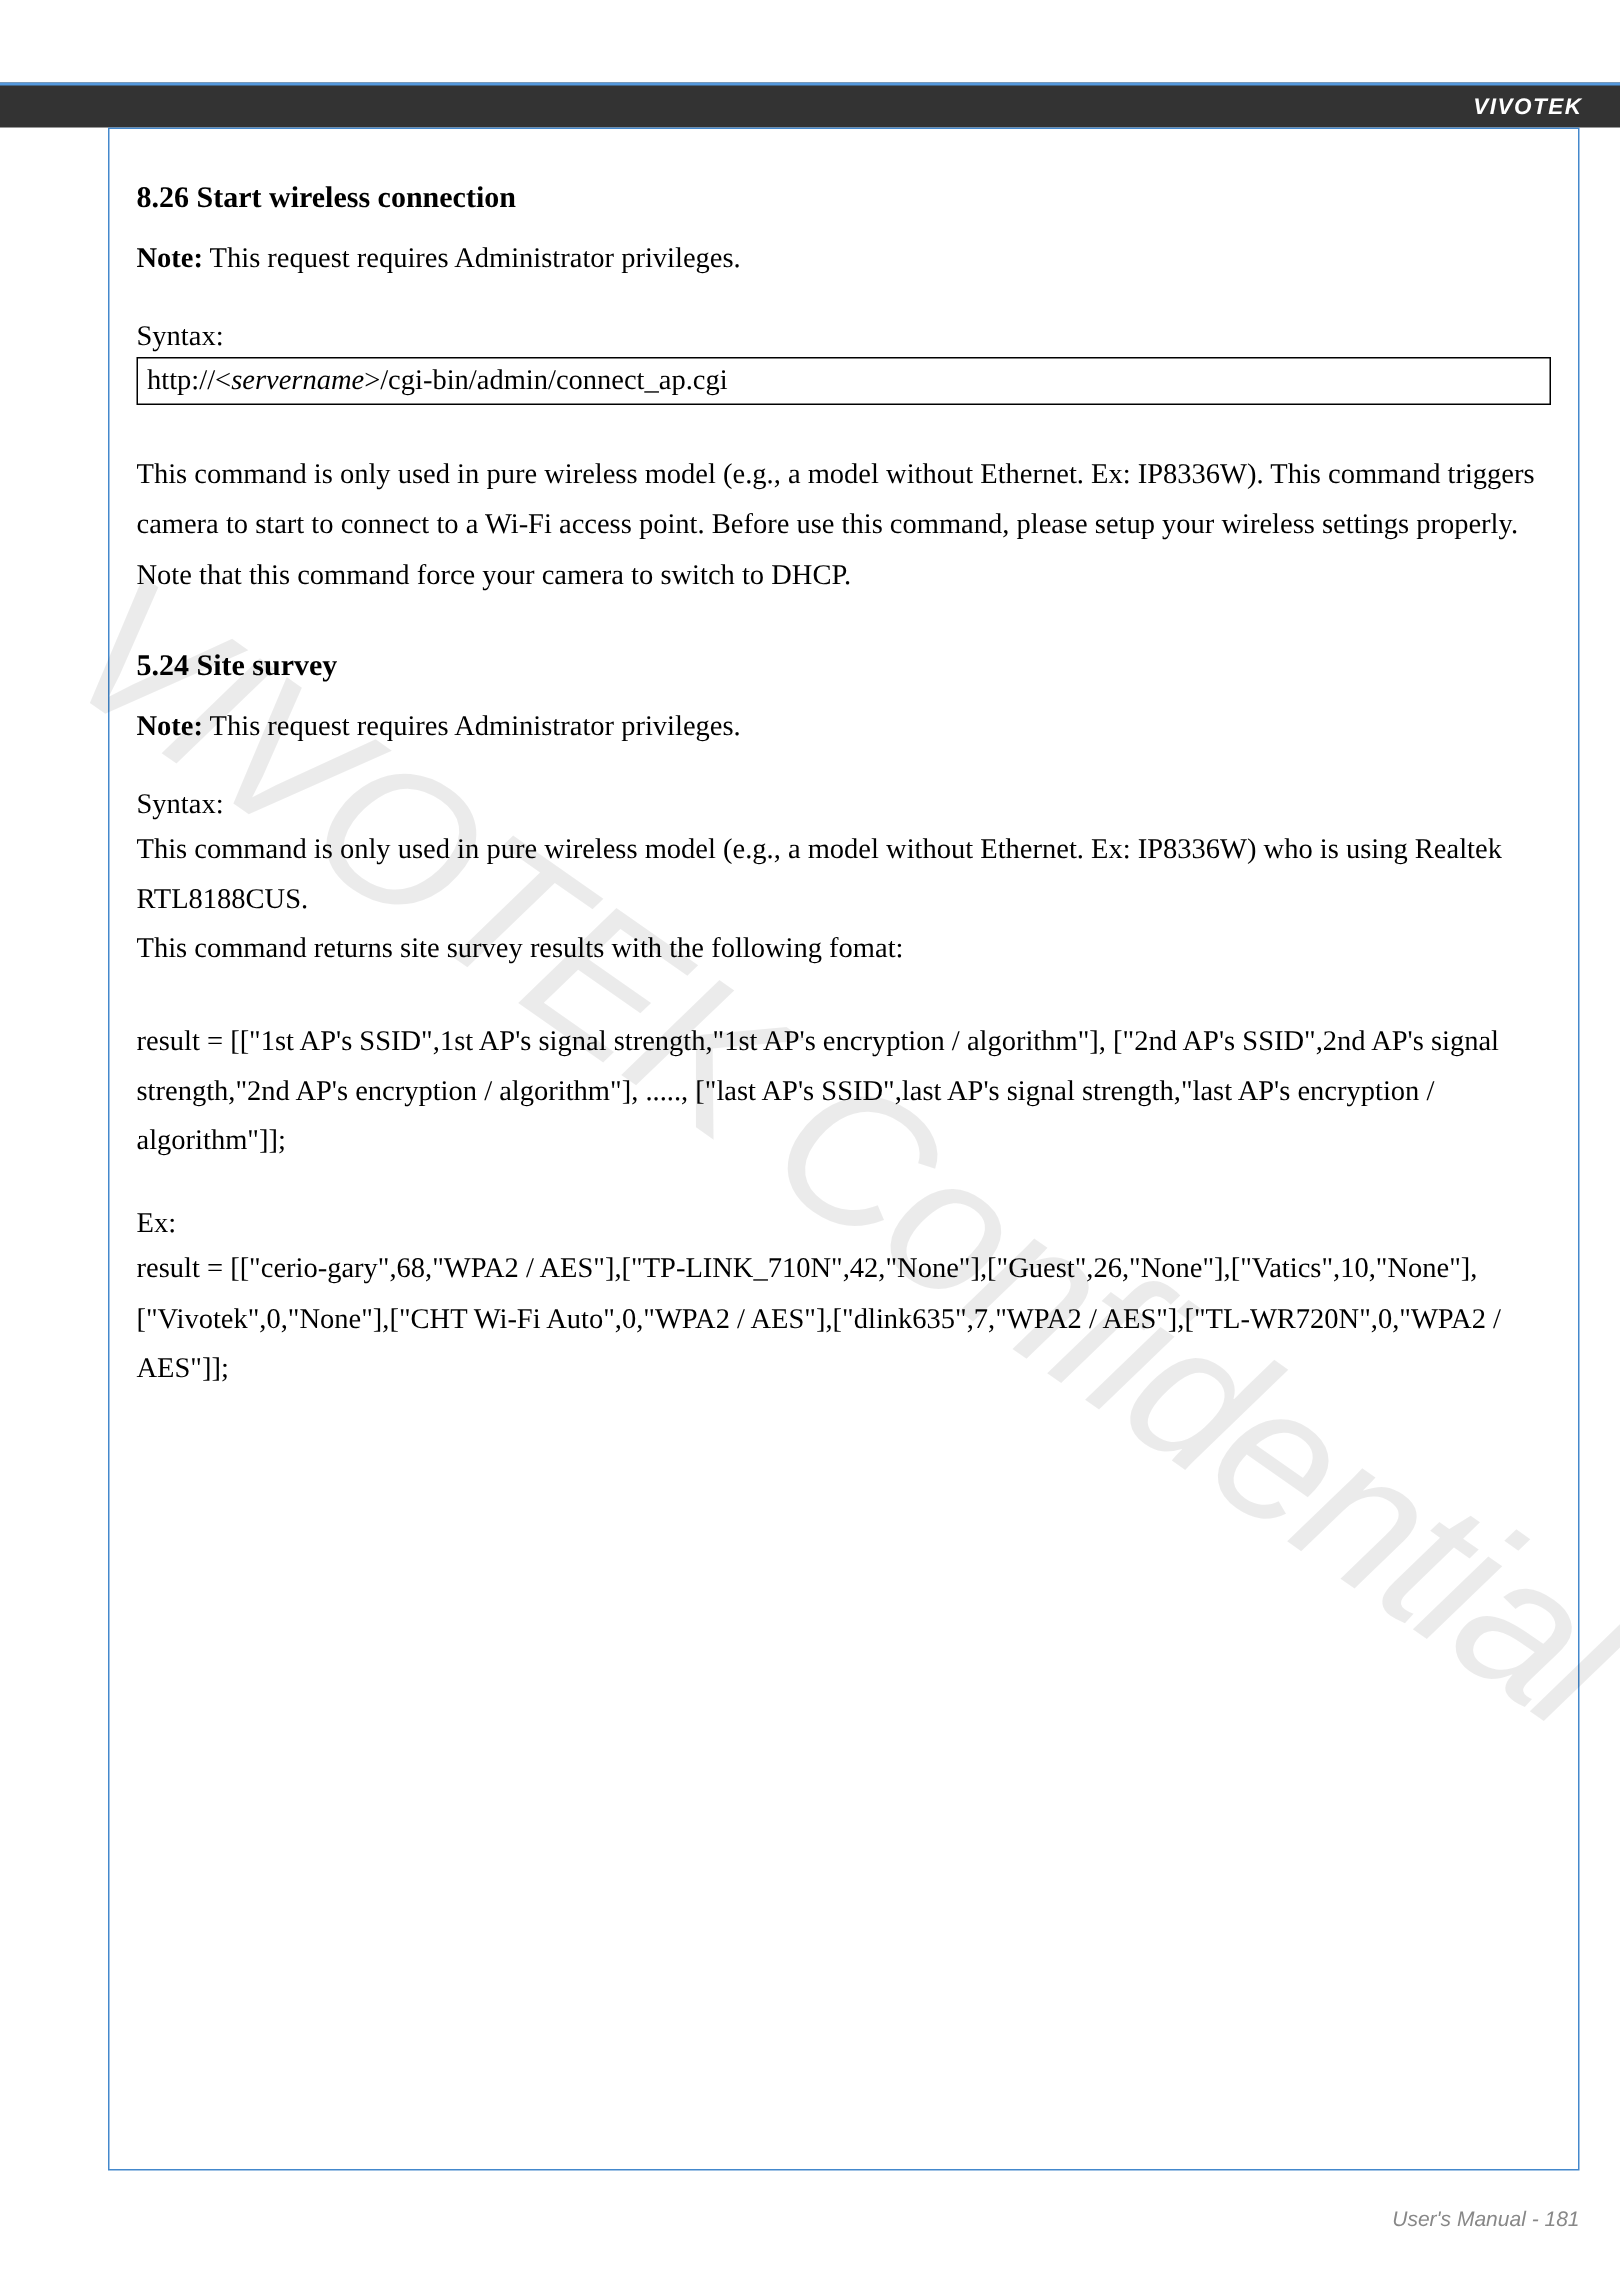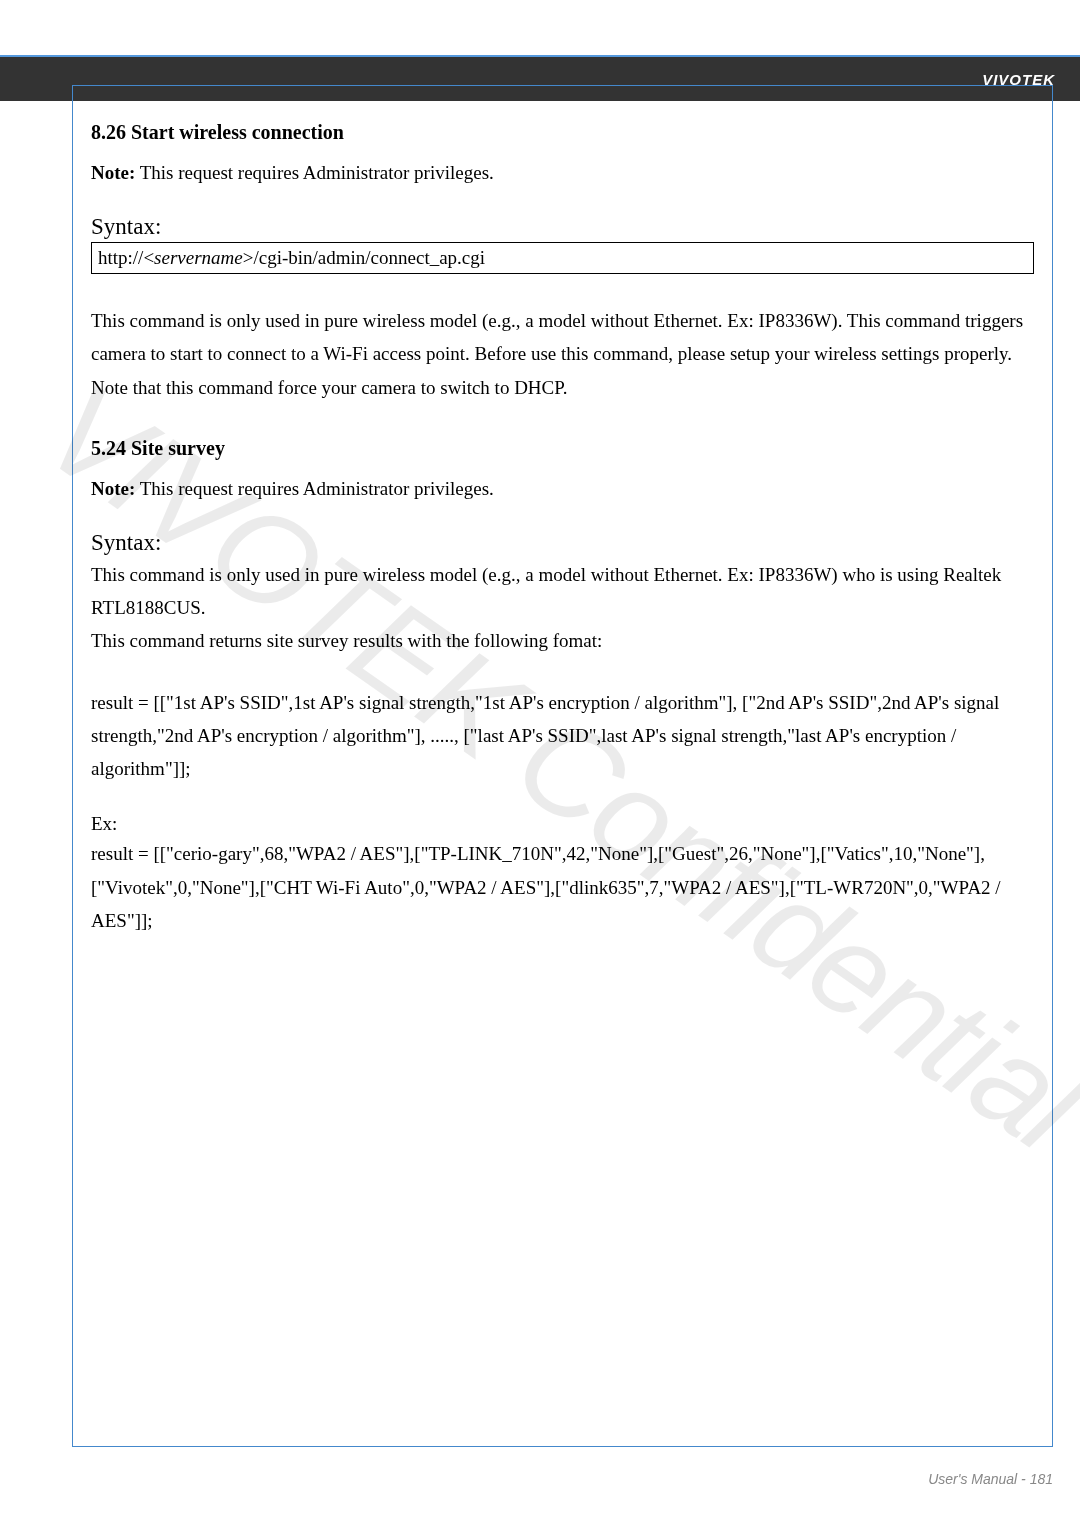--- a/index.html
+++ b/index.html
@@ -12,21 +12,21 @@
       width: 1080px;
       height: 1527px;
       background: #fff;
       position: relative;
     }
     .header-bar {
       position: absolute;
       top: 55px;
       left: 0;
       right: 0;
-      height: 46px;
+      height: 30px;
       background: #333;
       border-top: 2px solid #5599dd;
       display: flex;
       align-items: center;
       justify-content: flex-end;
       padding-right: 25px;
     }
     .header-brand {
       color: #fff;
       font-family: Arial, sans-serif;
@@ -68,21 +68,21 @@
       margin-bottom: 18px;
     }
     .note-line {
       font-size: 19px;
       margin-bottom: 30px;
     }
     .note-label {
       font-weight: bold;
     }
     .syntax-label {
-      font-size: 23px;
+      font-size: 19px;
       margin-bottom: 2px;
     }
     .syntax-box {
       border: 1px solid #000;
       padding: 4px 6px;
       font-size: 19px;
       margin-bottom: 30px;
     }
     .syntax-server {
       font-style: italic;

